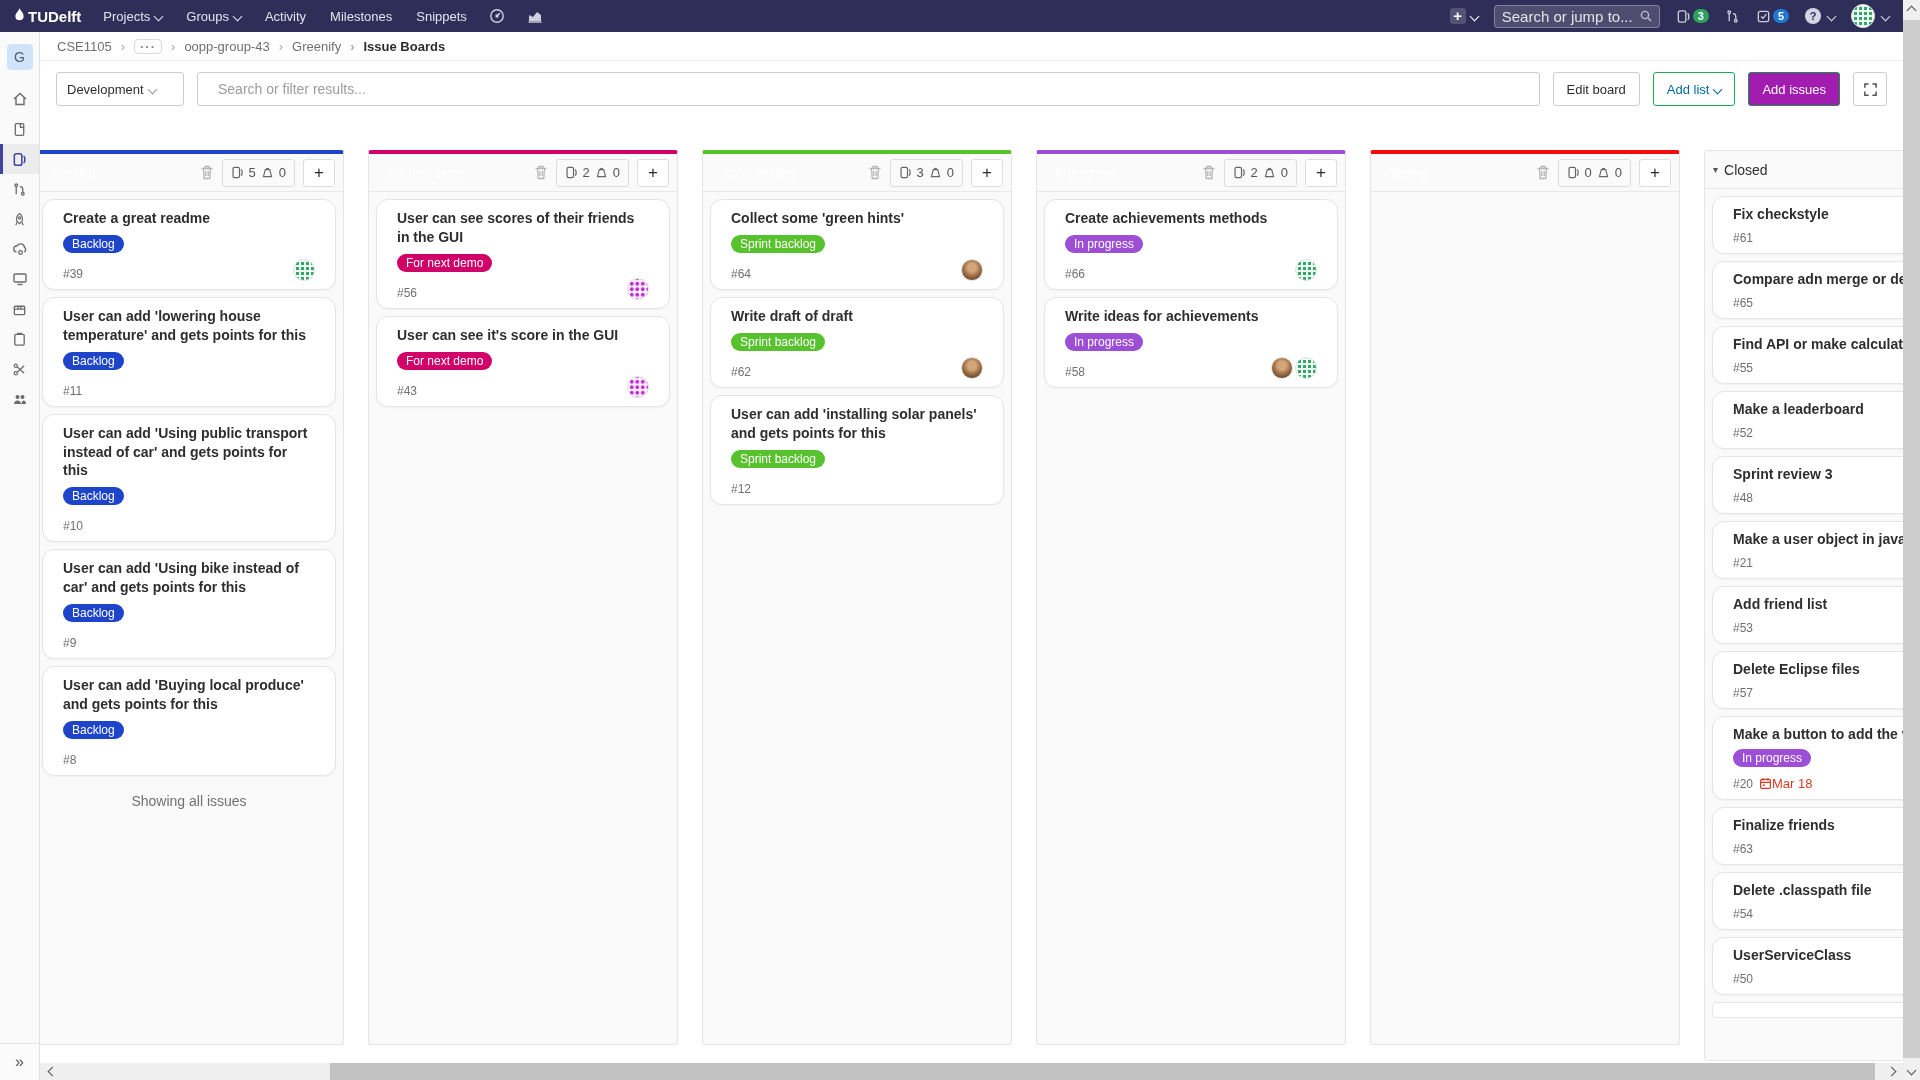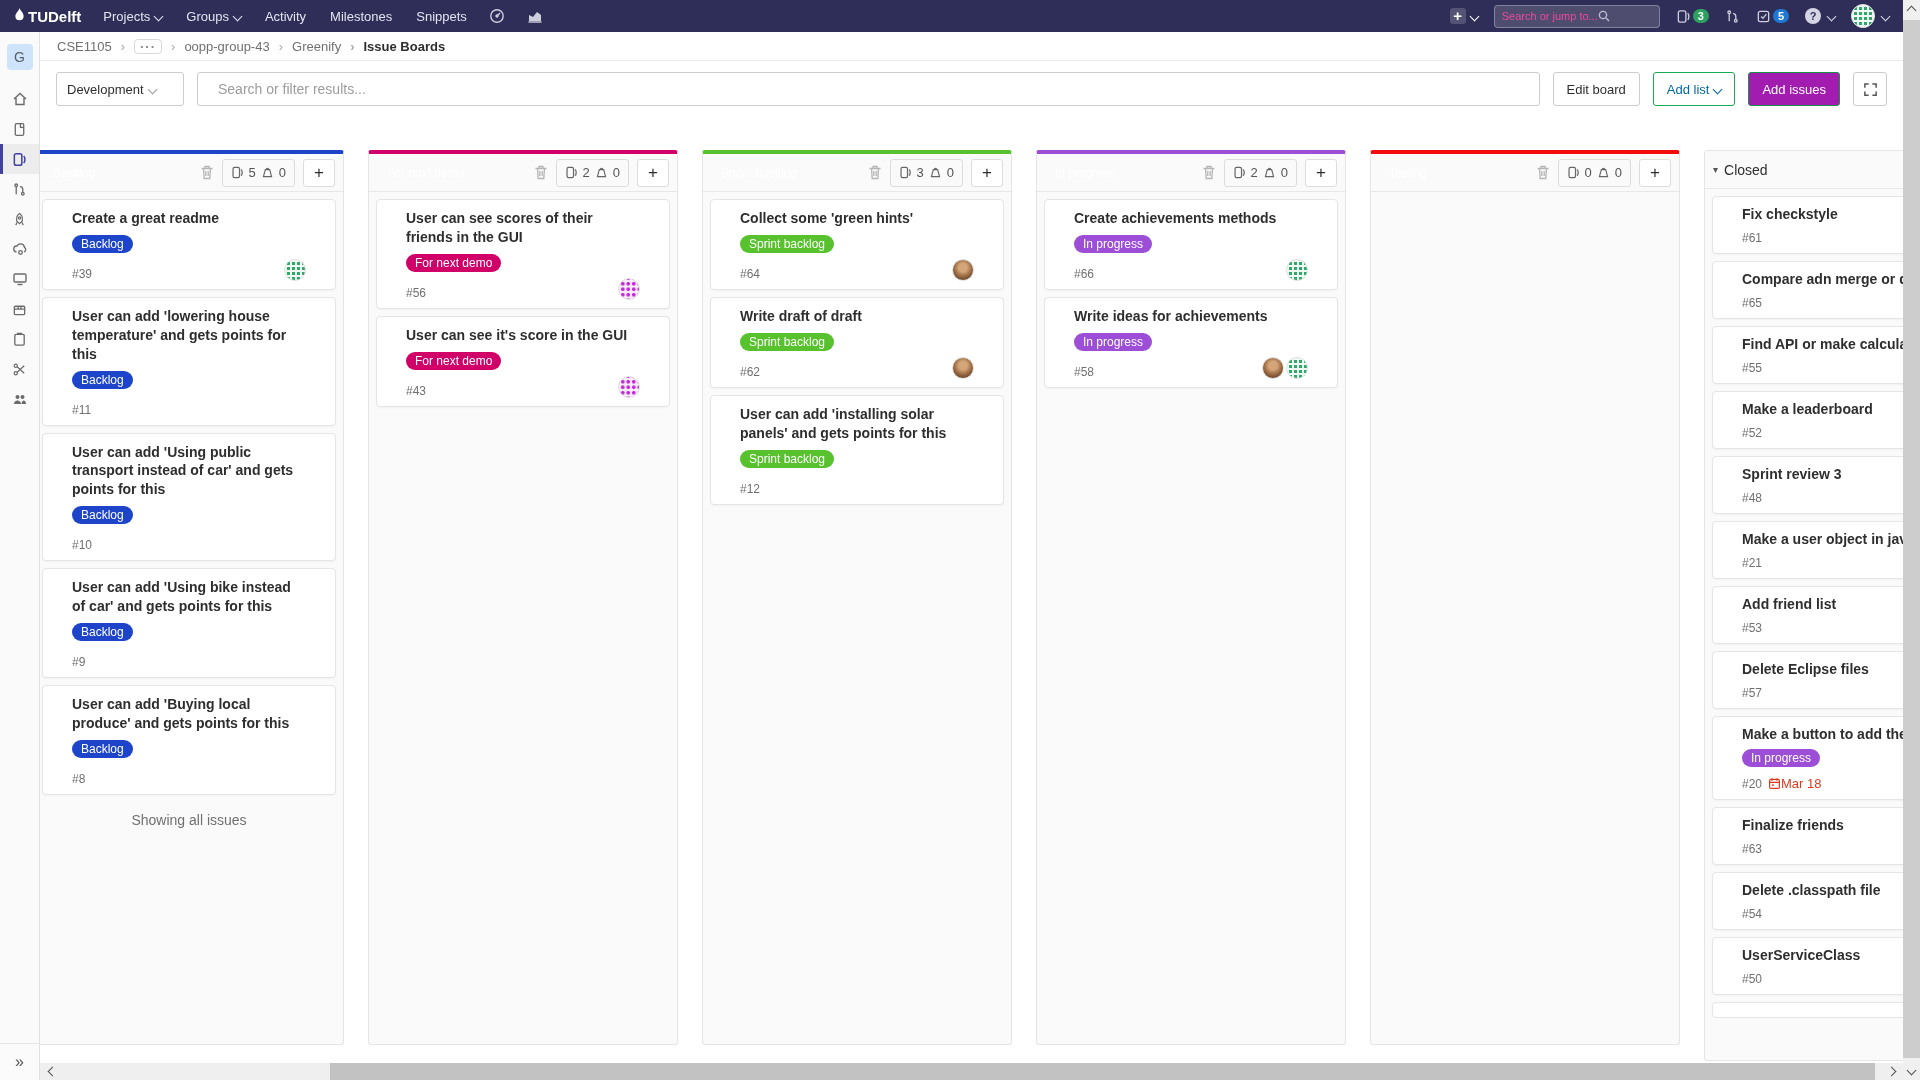--- a/index.html
+++ b/index.html
@@ -10,21 +10,21 @@
   .chev{display:inline-block;width:6px;height:6px;border-right:1.5px solid currentColor;border-bottom:1.5px solid currentColor;transform:rotate(45deg);margin-left:5px;vertical-align:2px}
   
   .navbar{position:absolute;top:0;left:0;width:1903px;height:32px;background:#2f2e58;display:flex;align-items:center;color:#d9d8e8;z-index:6;box-sizing:border-box;padding:0 14px}
   .logo{display:flex;align-items:center;gap:3px;color:#fff;font-weight:bold;font-size:15px;margin-right:22px}
   .nav-menu{display:flex;align-items:center;gap:24px;font-size:13px}
   .nav-item{display:flex;align-items:center;color:#e4e3f0;cursor:pointer}
   .nav-ico{margin-left:22px;color:#cfcede}
   .nav-right{margin-left:auto;display:flex;align-items:center;gap:16px}
   .plus-wrap{display:flex;align-items:center;font-weight:bold;color:#fff}
   .plus-glyph{font-size:15px;font-weight:bold;background:rgba(255,255,255,.18);border-radius:3px;width:16px;height:16px;line-height:15px;text-align:center}
-  .searchbox{width:150px;height:21px;background:rgba(255,255,255,.15);border:1px solid rgba(255,255,255,.30);border-radius:4px;display:flex;align-items:center;padding:0 7px;font-size:11px;color:#ec4899}
+  .searchbox{width:150px;height:21px;background:rgba(255,255,255,.15);border:1px solid rgba(255,255,255,.30);border-radius:4px;display:flex;align-items:center;justify-content:space-between;padding:0 7px;font-size:15px;color:#e5e5e5}
   .ico-badge{display:flex;align-items:center;gap:2px}
   .badge{font-size:11px;font-weight:bold;color:#fff;border-radius:8px;padding:0 5px;height:14px;line-height:14px}
   .badge.green{background:#2da160}.badge.blue{background:#1f78d1}
   .help-circle{width:16px;height:16px;border-radius:50%;background:#d6d5e6;color:#2f2e58;font-size:11px;font-weight:bold;text-align:center;line-height:16px}
   .avatar{border-radius:50%;border:1px solid #e0e0e0;box-sizing:border-box;background-color:#f2f7f2}
   .nav-avatar{width:24px;height:24px}
   .identicon-green{background-color:#f0faf3;background-image:radial-gradient(#2fa86b 1.5px,transparent 1.7px);background-size:5px 5px;background-position:1px 1px}
   .identicon-purple{background-color:#f9ebfb;background-image:radial-gradient(#c12bd6 1.8px,transparent 2px);background-size:5.5px 5.5px;background-position:1px 2px}
   .photo{background:radial-gradient(circle at 50% 38%,#d3a578 0 26%,#9a6a42 55%,#42291a 100%)}
   
@@ -54,21 +54,21 @@
   .cols{position:absolute;left:-6px;top:0;display:flex;gap:24px;height:100%}
   .column{width:310px;flex:0 0 310px;background:#fafafa;border:1px solid #e5e5e5;border-top:4px solid var(--col,#ccc);border-radius:3px;height:895px;box-sizing:border-box;display:flex;flex-direction:column}
   .closed-col{border-top:1px solid #e5e5e5;height:calc(100% - 2px)}
   .col-header{height:37px;flex:0 0 37px;display:flex;align-items:center;gap:8px;padding:0 8px;border-bottom:1px solid #e8e8e8}
   .pill{display:inline-block;border-radius:100px;color:#fff;font-size:12px;padding:3px 10px;cursor:pointer}
   .col-spacer{flex:1}
   .trash{color:#b5b5b5;cursor:pointer}
   .counts{display:flex;align-items:center;gap:5px;border:1px solid #ddd;border-radius:3px;height:26px;padding:0 8px;color:#555;font-size:13px;background:#fafafa}
   .addbtn{width:32px;height:28px;background:#fff;border:1px solid #ddd;border-radius:3px;font-size:17px;color:#2e2e2e;cursor:pointer;line-height:1}
   .cards{padding:7px;display:flex;flex-direction:column;gap:7px;overflow:hidden}
-  .card{background:#fff;border:1px solid #e5e5e5;border-radius:4px;padding:9px 29px 8px;box-shadow:0 1px 2px rgba(0,0,0,.04);cursor:pointer}
+  .card{background:#fff;border:1px solid #e5e5e5;border-radius:12px;padding:9px 20px 8px;box-shadow:0 1px 2px rgba(0,0,0,.04);cursor:pointer}
   .card-title{font-size:14px;font-weight:bold;color:#2e2e2e;line-height:1.35}
   .card .pill{margin-top:7px;font-size:12px;padding:2px 9px}
   .card-bottom{margin-top:6px;display:flex;align-items:flex-end;justify-content:space-between;font-size:12px;color:#707070;min-height:22px}
   .card-avatars{display:flex;gap:2px}
   .card-avatars .avatar{width:22px;height:22px}
   .col-footer{text-align:center;color:#707070;font-size:14px;padding:10px 0}
   .closed-title{font-size:14px;color:#2e2e2e;display:flex;align-items:center;gap:6px}
   .closed-caret{font-size:10px;color:#555}
   .ccard-title{font-size:14px;font-weight:bold;color:#2e2e2e;white-space:nowrap;overflow:visible}
   .ccard-id{margin-top:9px;font-size:12px;color:#707070;display:flex;align-items:center;gap:6px}

